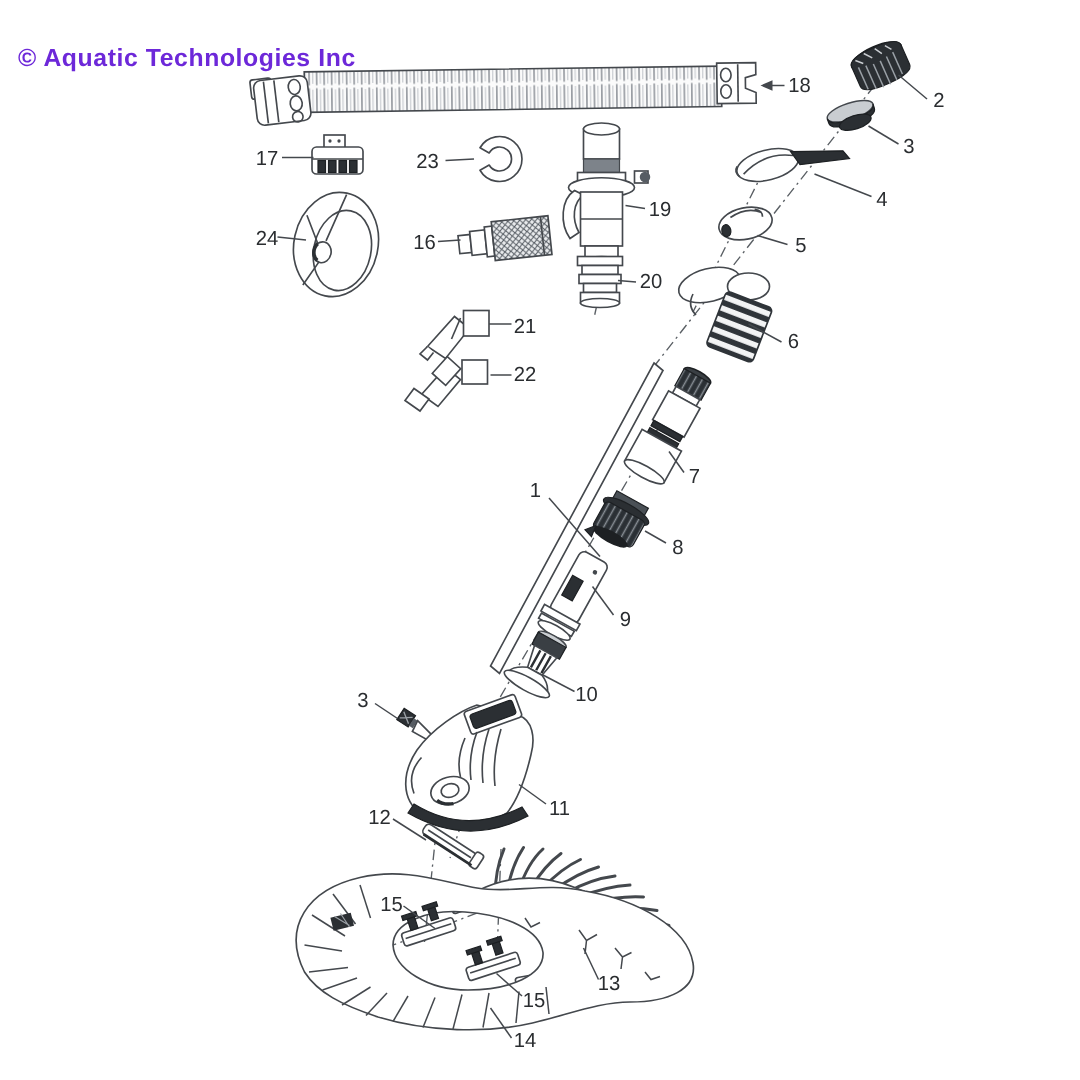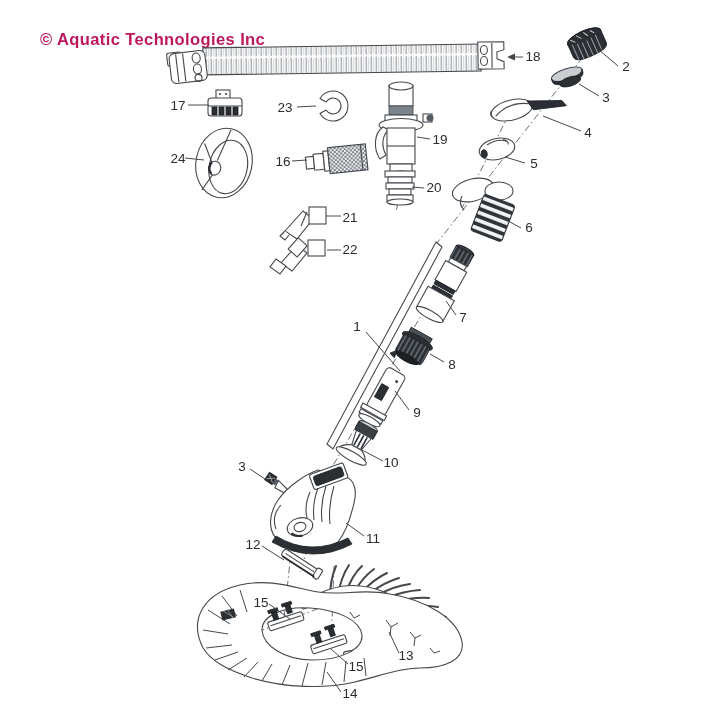--- a/index.html
+++ b/index.html
@@ -1,19 +1,19 @@
 <!DOCTYPE html>
 <html><head>
 <meta charset="utf-8">
 <style>
   html,body{margin:0;padding:0;background:#fff;}
   .stage{position:relative;width:720px;height:720px;background:#fff;overflow:hidden;
          font-family:"Liberation Sans",sans-serif;}
-  .watermark{position:absolute;left:40px;top:30px;font-size:16.5px;font-weight:bold;
-             color:#be185d;letter-spacing:.4px;white-space:nowrap;z-index:1;}
+  .watermark{position:absolute;left:12px;top:30px;font-size:16.5px;font-weight:bold;
+             color:#6d28d9;letter-spacing:.4px;white-space:nowrap;z-index:1;}
   svg.diagram{position:absolute;left:0;top:0;z-index:2;}
   .callout-text{font-family:"Liberation Sans",sans-serif;font-size:13.5px;fill:#2a2d30;}
   .ln{stroke:#44484d;stroke-width:1.1;fill:none;}
   .wh{fill:#ffffff;stroke:#44484d;stroke-width:1.1;}
   .dk{fill:#2b2f33;stroke:#1d2023;stroke-width:0.8;}
   .dash{stroke:#5a5f64;stroke-width:0.9;fill:none;stroke-dasharray:7 3 1.5 3;}
   .fin{stroke:#44484d;stroke-width:2;fill:none;stroke-linecap:round;}
   .tread{stroke:#44484d;stroke-width:1;fill:none;}
 </style>
 </head>

